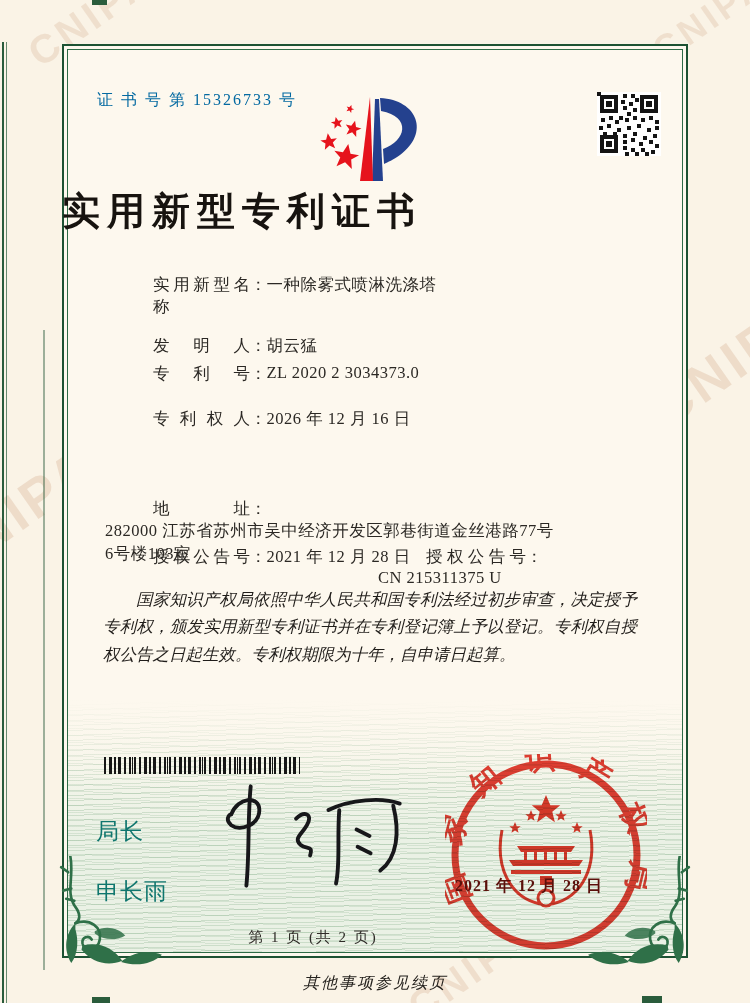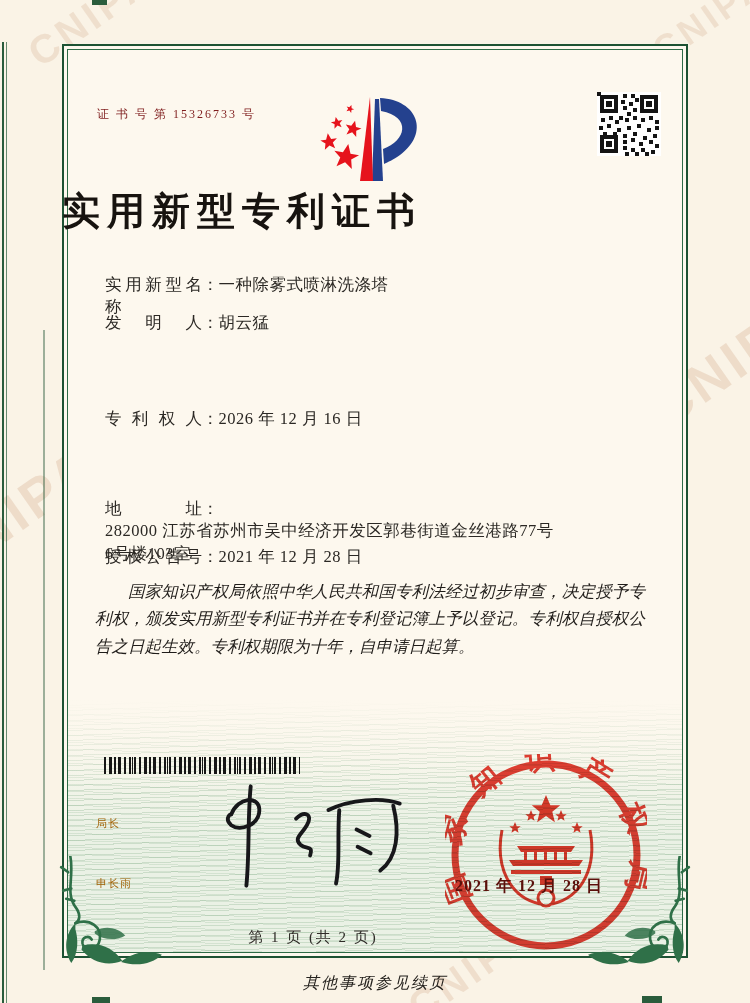--- a/index.html
+++ b/index.html
@@ -17,55 +17,55 @@
   .greenzone{position:absolute;left:4px;right:4px;bottom:4px;height:252px;
      background:
        linear-gradient(180deg,#fdf8ee 0px,rgba(253,248,238,0) 90px),
        repeating-linear-gradient(178deg,rgba(122,168,128,0.28) 0 1px,rgba(0,0,0,0) 1px 5px),
        repeating-linear-gradient(182deg,rgba(122,168,128,0.20) 0 1px,rgba(0,0,0,0) 1px 7px),
        linear-gradient(180deg,rgba(234,241,229,0) 0,#eaf1e5 140px);}
   .corner{position:absolute;width:112px;height:112px;pointer-events:none;}
   .corner.left{left:-10px;bottom:-12px;}
   .corner.right{right:-10px;bottom:-12px;transform:scaleX(-1);}
   
-  .certno{position:absolute;left:97px;top:90px;font-size:12px;letter-spacing:2px;color:#7f1d1d;margin-top:16px;}
+  .certno{position:absolute;left:97px;top:90px;font-size:16px;letter-spacing:2px;color:#0369a1;}
   .logo{position:absolute;left:320px;top:93px;}
   .qr{position:absolute;left:597px;top:92px;width:64px;height:64px;background:#ffffff;}
   .qr .f{position:absolute;width:18px;height:18px;border:4px solid #141414;box-sizing:border-box;background:#fff;}
   .qr .f i{position:absolute;inset:2px;background:#141414;display:block;}
   .qr .dots{position:absolute;left:0;top:0;width:4px;height:4px;background:#141414;
     box-shadow:26px 2px #141414,34px 2px #141414,24px 8px #141414,32px 10px #141414,38px 6px #141414,
     26px 14px #141414,36px 16px #141414,30px 20px #141414,22px 24px #141414,4px 26px #141414,
     12px 24px #141414,18px 28px #141414,28px 26px #141414,36px 24px #141414,44px 26px #141414,
     52px 24px #141414,58px 28px #141414,2px 34px #141414,10px 32px #141414,20px 36px #141414,
     30px 34px #141414,40px 32px #141414,50px 36px #141414,58px 34px #141414,6px 40px #141414,
     16px 40px #141414,26px 42px #141414,36px 40px #141414,46px 44px #141414,56px 42px #141414,
     26px 48px #141414,34px 46px #141414,42px 50px #141414,52px 48px #141414,58px 52px #141414,
     26px 54px #141414,34px 56px #141414,44px 56px #141414,54px 58px #141414,28px 60px #141414,
     38px 60px #141414,48px 60px #141414;}
   .title{position:absolute;left:62px;top:186px;width:720px;text-align:left;
          font-size:38px;font-weight:bold;letter-spacing:7px;color:#17130f;}
   
   .frow{position:absolute;left:105px;width:560px;font-size:16.5px;color:#2b2824;}
-  .flabel{display:inline-block;width:97px;text-align:justify;text-align-last:justify;vertical-align:top;}
+  .flabel{display:inline-block;width:97px;text-align:justify;text-align-last:justify;vertical-align:top;margin-left:48px;}
   .fcolon{vertical-align:top;}
   .fvalue{vertical-align:top;white-space:nowrap;letter-spacing:0.5px;}
   .fvalue.wrap{white-space:normal;display:inline-block;width:452px;line-height:1.38;}
   .pair2{position:absolute;left:273px;top:0;}
   .pair2 .flabel{width:100px;}
   
   .bodytext{position:absolute;left:95px;top:578px;width:550px;font-size:16.5px;
             font-style:italic;line-height:1.66;text-align:justify;color:#201d1a;}
-  .bodytext p{margin:0;text-indent:2em;}
+  .bodytext p{margin:8px;text-indent:2em;}
   
   .barcode{position:absolute;left:104px;top:757px;width:196px;height:17px;
      background:repeating-linear-gradient(90deg,#161616 0 2px,rgba(0,0,0,0) 2px 5px),
                 repeating-linear-gradient(90deg,#161616 0 1px,rgba(0,0,0,0) 1px 7px);}
   .signer{position:absolute;left:96px;font-family:"Liberation Sans","DejaVu Sans",sans-serif;
-          font-size:11px;color:#a16207;letter-spacing:1px;}
+          font-size:23px;color:#0f766e;letter-spacing:1px;}
   .sig{position:absolute;left:218px;top:782px;}
   .seal{position:absolute;left:445px;top:754px;mix-blend-mode:multiply;}
   .sealdate{position:absolute;left:455px;top:876px;width:190px;font-size:16px;font-weight:bold;
             color:#5b100b;letter-spacing:1px;white-space:nowrap;}
   .pageinfo{position:absolute;left:62px;top:928px;width:502px;text-align:center;
             font-size:15px;letter-spacing:2px;color:#2e2b27;}
   .contnote{position:absolute;left:0;top:973px;width:750px;text-align:center;
             font-size:16px;font-style:italic;color:#25221e;letter-spacing:2px;}
   
   .edge{position:absolute;background:#2a5c3c;}
@@ -152,31 +152,37 @@
         <i></i>
       </span>
     <span class="dots"></span>
   </div>
 
   <div class="title">实用新型专利证书</div>
 
   <div class="frow" style="top:274px">
     <span class="flabel">实用新型名称</span><span class="fcolon">：</span><span class="fvalue">一种除雾式喷淋洗涤塔</span>
   </div>
-  <div class="frow" style="top:312px">
+  <div class="frow" style="top:335px">
     <span class="flabel">发明人</span><span class="fcolon">：</span><span class="fvalue">胡云猛</span>
+  </div>
+  <div class="frow" style="top:363px">
+    <span class="flabel">专利号</span><span class="fcolon">：</span><span class="fvalue">ZL 2020 2 3034373.0</span>
   </div>
   <div class="frow" style="top:408px">
     <span class="flabel">专利权人</span><span class="fcolon">：</span><span class="fvalue">2026 年 12 月 16 日</span>
   </div>
   <div class="frow" style="top:498px">
     <span class="flabel">地址</span><span class="fcolon">：</span><span class="fvalue wrap">282000 江苏省苏州市吴中经济开发区郭巷街道金丝港路77号6号楼103室</span>
   </div>
   <div class="frow" style="top:546px">
     <span class="flabel">授权公告号</span><span class="fcolon">：</span><span class="fvalue">2021 年 12 月 28 日</span>
+    <span class="pair2">
+      <span class="flabel">授权公告号</span><span class="fcolon">：</span><span class="fvalue">CN 215311375 U</span>
+    </span>
   </div>
 
   <div class="bodytext">
     <p>国家知识产权局依照中华人民共和国专利法经过初步审查，决定授予专利权，颁发实用新型专利证书并在专利登记簿上予以登记。专利权自授权公告之日起生效。专利权期限为十年，自申请日起算。</p>
   </div>
 
   <div class="barcode"></div>
 
   <div class="signer" style="top:816px">局长</div>
   <div class="signer" style="top:876px">申长雨</div>

